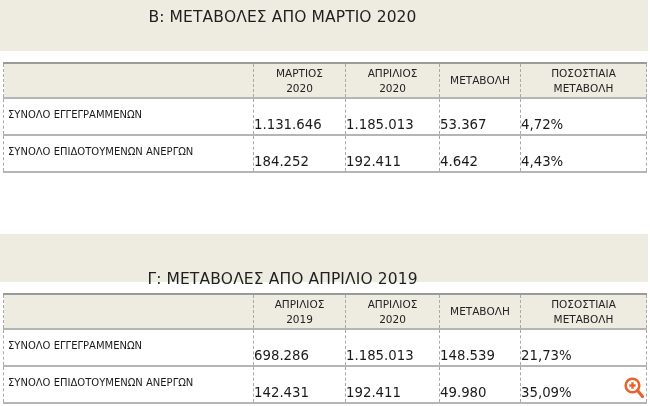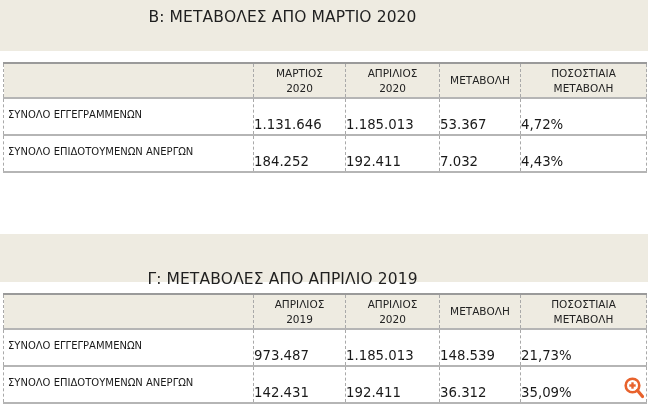--- a/index.html
+++ b/index.html
@@ -74,21 +74,21 @@
     <td class="label">ΣΥΝΟΛΟ ΕΓΓΕΓΡΑΜΜΕΝΩΝ</td>
     <td class="num">1.131.646</td>
     <td class="num">1.185.013</td>
     <td class="num">53.367</td>
     <td class="num">4,72%</td>
   </tr>
   <tr class="row">
     <td class="label">ΣΥΝΟΛΟ ΕΠΙΔΟΤΟΥΜΕΝΩΝ ΑΝΕΡΓΩΝ</td>
     <td class="num">184.252</td>
     <td class="num">192.411</td>
-    <td class="num">7.032</td>
+    <td class="num">4.642</td>
     <td class="num">4,43%</td>
   </tr>
 </tbody>
   </table>
 
 <div class="section-band" style="top:234px; height:48px;"></div>
 <div class="section-title" style="top:238px;margin-top:32px;">Γ: ΜΕΤΑΒΟΛΕΣ ΑΠΟ ΑΠΡΙΛΙΟ 2019</div>
 
 <table class="data" style="top:293px;">
   <colgroup>
@@ -101,30 +101,30 @@
   <tbody>
       <tr class="head">
     <th></th>
     <th><span>ΑΠΡΙΛΙΟΣ</span><br><span>2019</span></th>
     <th><span>ΑΠΡΙΛΙΟΣ</span><br><span>2020</span></th>
     <th><span>ΜΕΤΑΒΟΛΗ</span></th>
     <th><span>ΠΟΣΟΣΤΙΑΙΑ</span><br><span>ΜΕΤΑΒΟΛΗ</span></th>
   </tr>
   <tr class="row">
     <td class="label">ΣΥΝΟΛΟ ΕΓΓΕΓΡΑΜΜΕΝΩΝ</td>
-    <td class="num">973.487</td>
+    <td class="num">698.286</td>
     <td class="num">1.185.013</td>
     <td class="num">148.539</td>
     <td class="num">21,73%</td>
   </tr>
   <tr class="row">
     <td class="label">ΣΥΝΟΛΟ ΕΠΙΔΟΤΟΥΜΕΝΩΝ ΑΝΕΡΓΩΝ</td>
     <td class="num">142.431</td>
     <td class="num">192.411</td>
-    <td class="num">36.312</td>
+    <td class="num">49.980</td>
     <td class="num">35,09%</td>
   </tr>
 </tbody>
   </table>
 
 <div class="zoom-icon">
   <svg width="20" height="22" viewBox="0 0 20 22">
     <circle cx="8.5" cy="8.5" r="6.8" fill="none" stroke="#e8622c" stroke-width="2.6"></circle>
     <line x1="13.5" y1="13.5" x2="18.5" y2="19.5" stroke="#e8622c" stroke-width="3.2" stroke-linecap="round"></line>
     <line x1="8.5" y1="5.3" x2="8.5" y2="11.7" stroke="#e8622c" stroke-width="2.4"></line>

